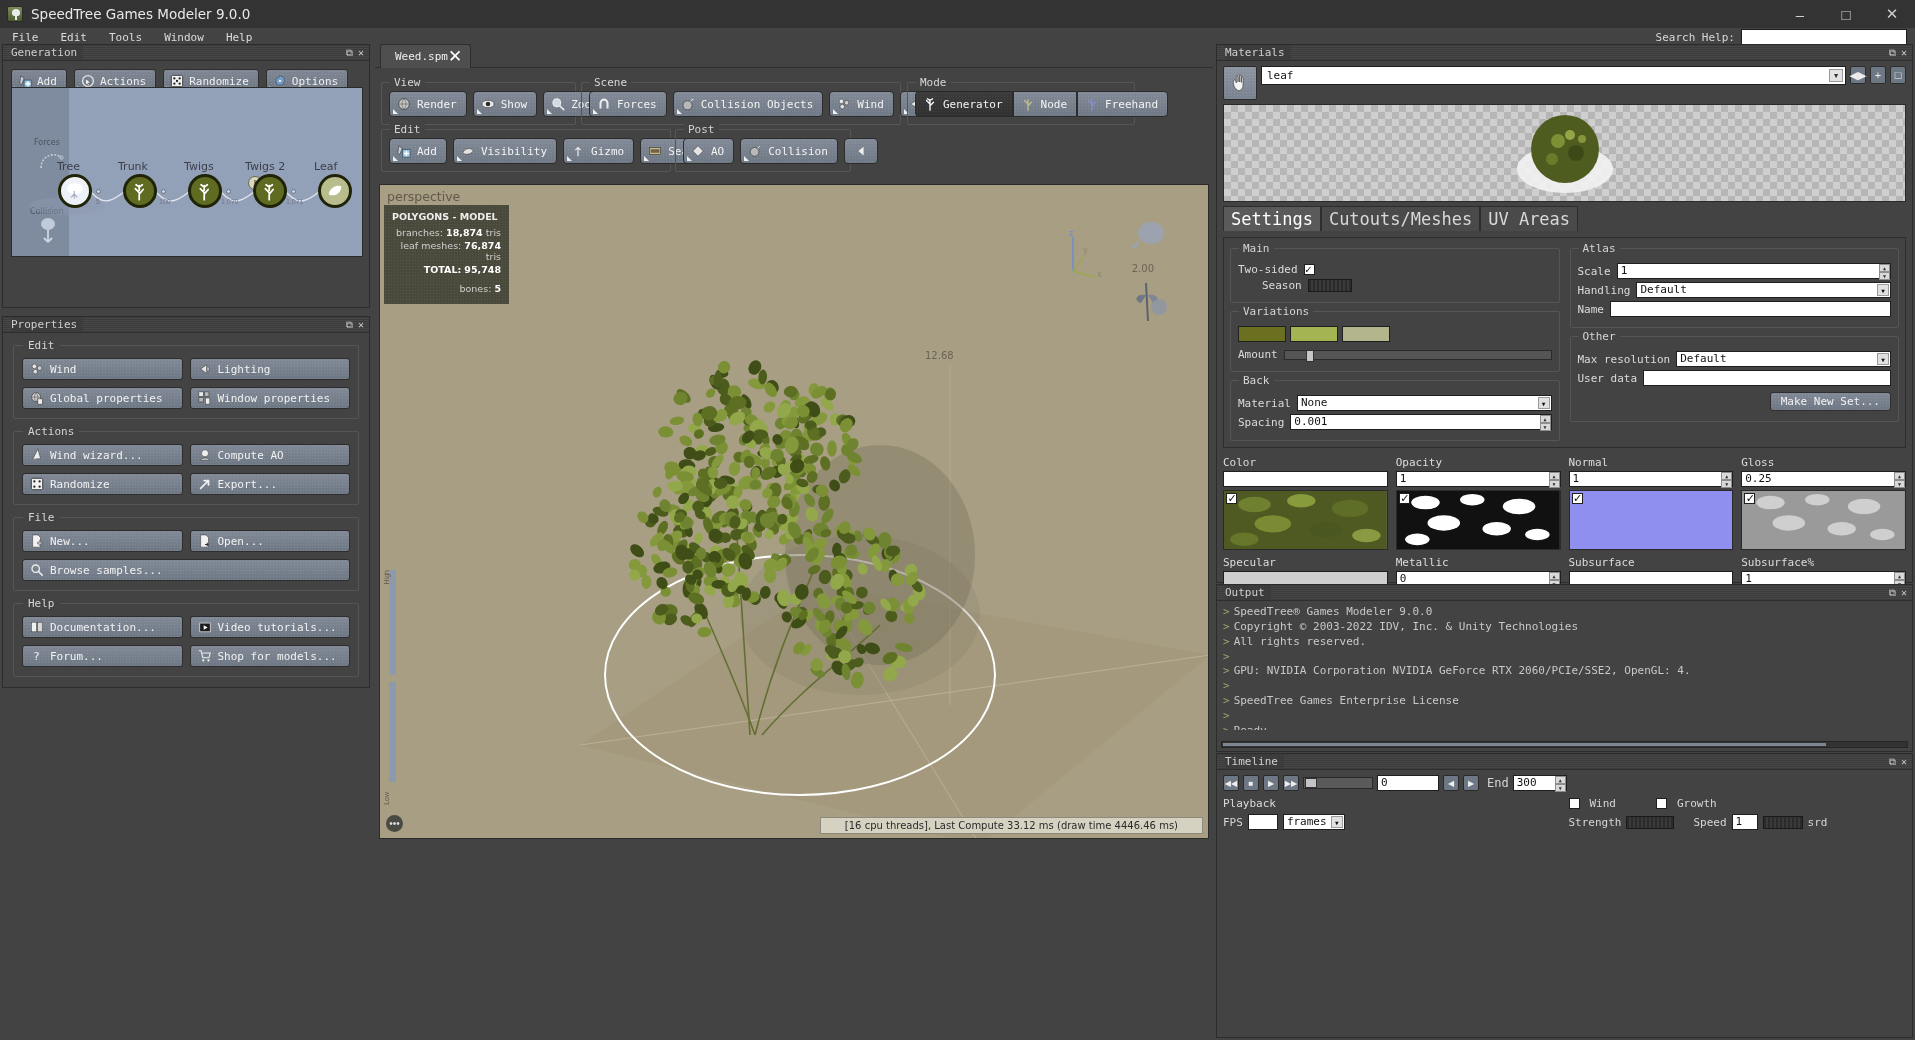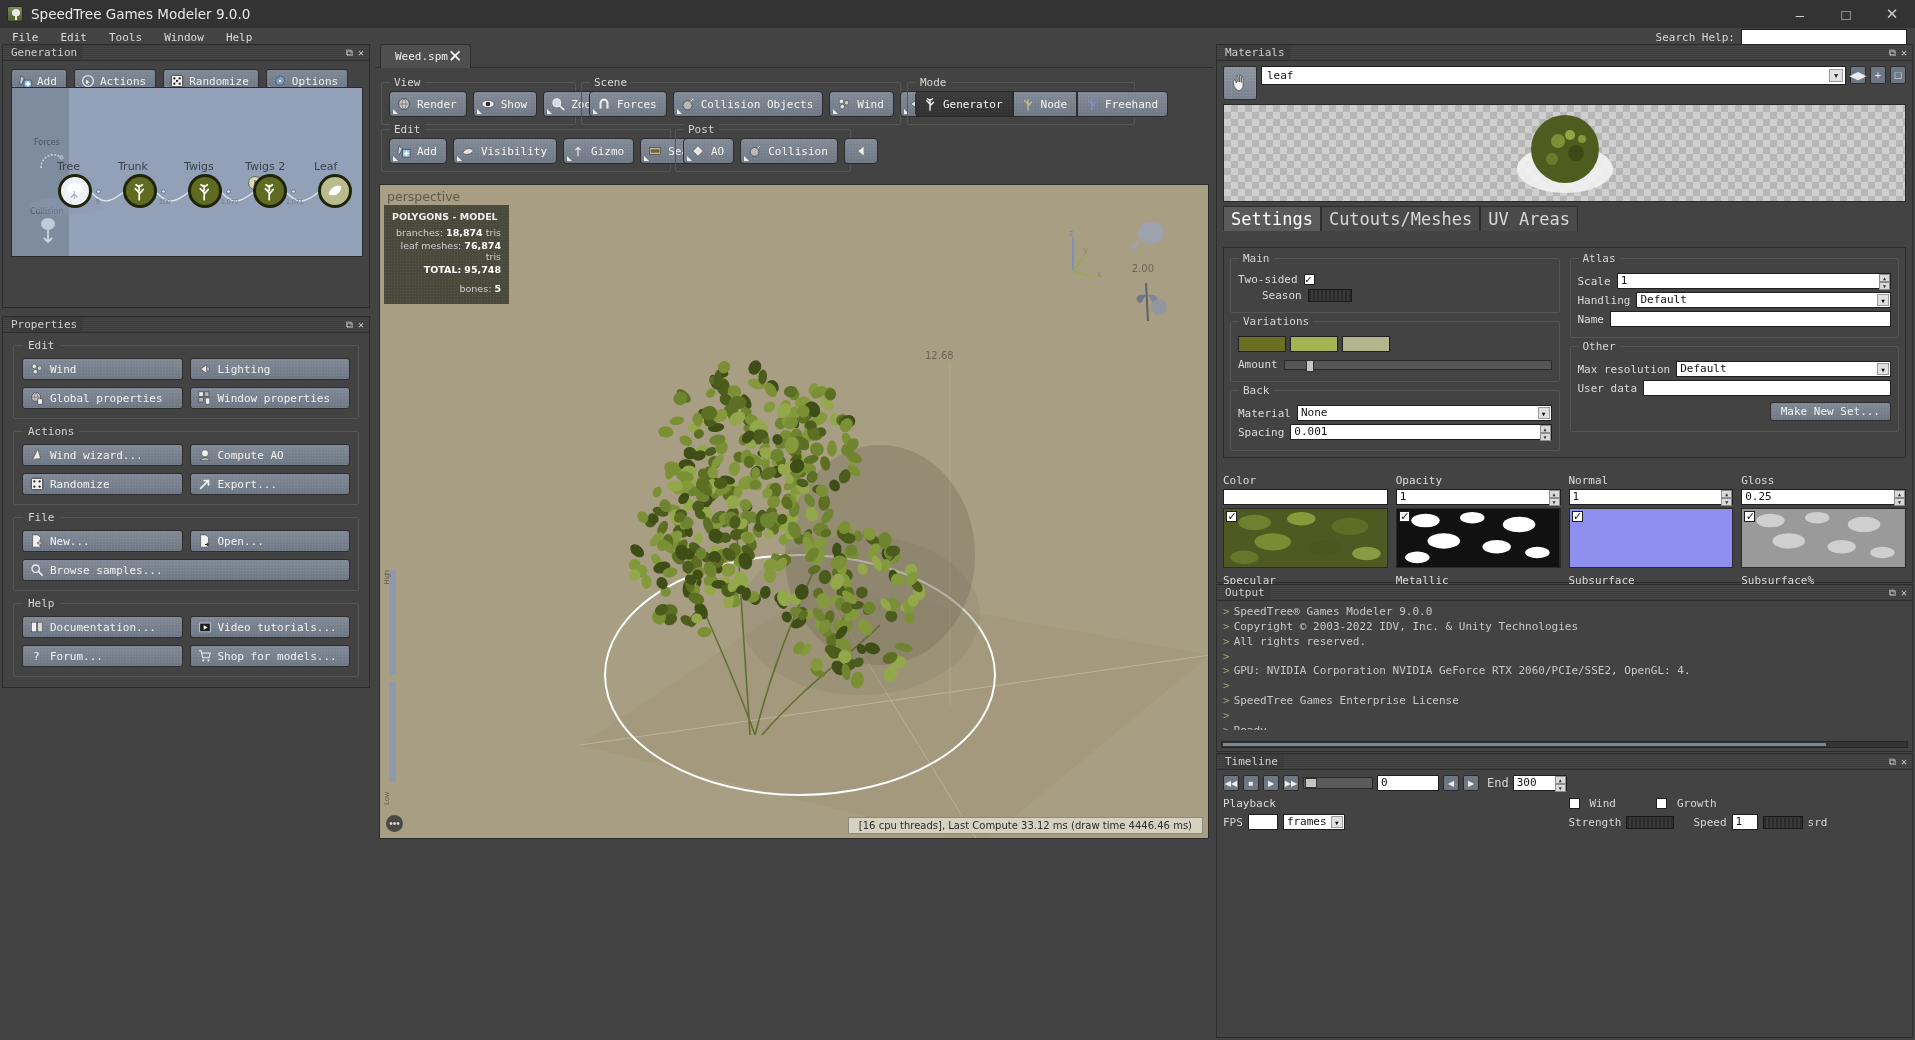--- a/index.html
+++ b/index.html
@@ -178,21 +178,21 @@
     background:#4a4a3c; padding:6px 8px 8px 8px; color:#eee; font-size:9.5px;
     font-family:"DejaVu Sans", sans-serif;
     background-image: radial-gradient(rgba(255,255,255,.07) .5px, transparent .5px);
     background-size:3px 3px;
   }
   .poly-box .hdr { font-weight:bold; font-size:9.5px; margin-bottom:5px; }
   .poly-row { text-align:right; margin:2px 0; color:#cfcfcf; }
   .poly-row b { color:#ffffff; font-weight:bold; }
   .vp-status {
     position:absolute; right:5px; bottom:4px; background:#d6d2c2; color:#2a2a2a;
-    font-size:10px; padding:2px 10px; font-family:"DejaVu Sans", sans-serif;
+    font-size:10px; padding:2px 24px; font-family:"DejaVu Sans", sans-serif;
     border:1px solid #8d8a7c;
   }
   .vp-ruler { position:absolute; left:6px; top:385px; width:14px; height:265px; }
   .ruler-seg { position:absolute; left:3px; width:7px; background:#8d99ad; }
   .ruler-txt { position:absolute; font-size:7px; color:#5e5a4c; writing-mode:vertical-rl; transform:rotate(180deg);}
   .vp-more { position:absolute; left:6px; bottom:6px; width:17px;height:17px;border-radius:50%;
              background:#4a4a44; color:#ddd; font-size:10px; display:flex;align-items:center;justify-content:center;}
   .gizmo-num { position:absolute; font-size:10px; color:#6a6454; font-family:"DejaVu Sans", sans-serif;}
 
   
@@ -222,21 +222,21 @@
       linear-gradient(45deg,#b6b6b6 25%,transparent 25%,transparent 75%,#b6b6b6 75%),
       linear-gradient(45deg,#b6b6b6 25%,#cfcfcf 25%,#cfcfcf 75%,#b6b6b6 75%);
     background-size:14px 14px; background-position:0 0,7px 7px;
   }
   .mat-tabs { display:flex; margin:4px 6px 0 6px; gap:0px; }
   .mtab {
     padding:2px 7px; font-family:"DejaVu Sans Mono", monospace; font-size:17px;
     background:#4a4a4a; border:1px solid #2d2d2d; border-bottom:none; color:#d8d8d8;
   }
   .mtab.active { background:#5a5a5a; color:#fff; }
-  .mat-body { margin:16px 6px; border:1px solid #2d2d2d; border-top:1px solid #2d2d2d; padding:4px 6px 6px 6px; }
+  .mat-body { margin:6px 6px; border:1px solid #2d2d2d; border-top:1px solid #2d2d2d; padding:4px 6px 6px 6px; }
   .cols2 { display:grid; grid-template-columns: 1fr 1fr; gap:10px;}
   .fgroup { position:relative; border:1px solid #555; border-radius:2px; padding:11px 7px 7px 7px; margin-top:8px;}
   .fgroup > .glabel { position:absolute; top:-7px; left:8px; background:#434343; padding:0 4px;
       font-family:"DejaVu Sans Mono", monospace; font-size:11px; color:#d6d6d6;}
   .frow { display:flex; align-items:center; margin:3px 0; font-family:"DejaVu Sans Mono", monospace; font-size:11px;}
   .frow .lbl { color:#dcdcdc; margin-right:6px; white-space:nowrap; }
   .txtin { height:16px; background:#fff; border:1px solid #1f1f1f; color:#111;
       font-family:"DejaVu Sans Mono", monospace; font-size:11px; padding:0 3px; }
   .spin { position:relative; }
   .spin .sp { position:absolute; right:0; top:0; width:11px; height:16px; display:flex; flex-direction:column;}

